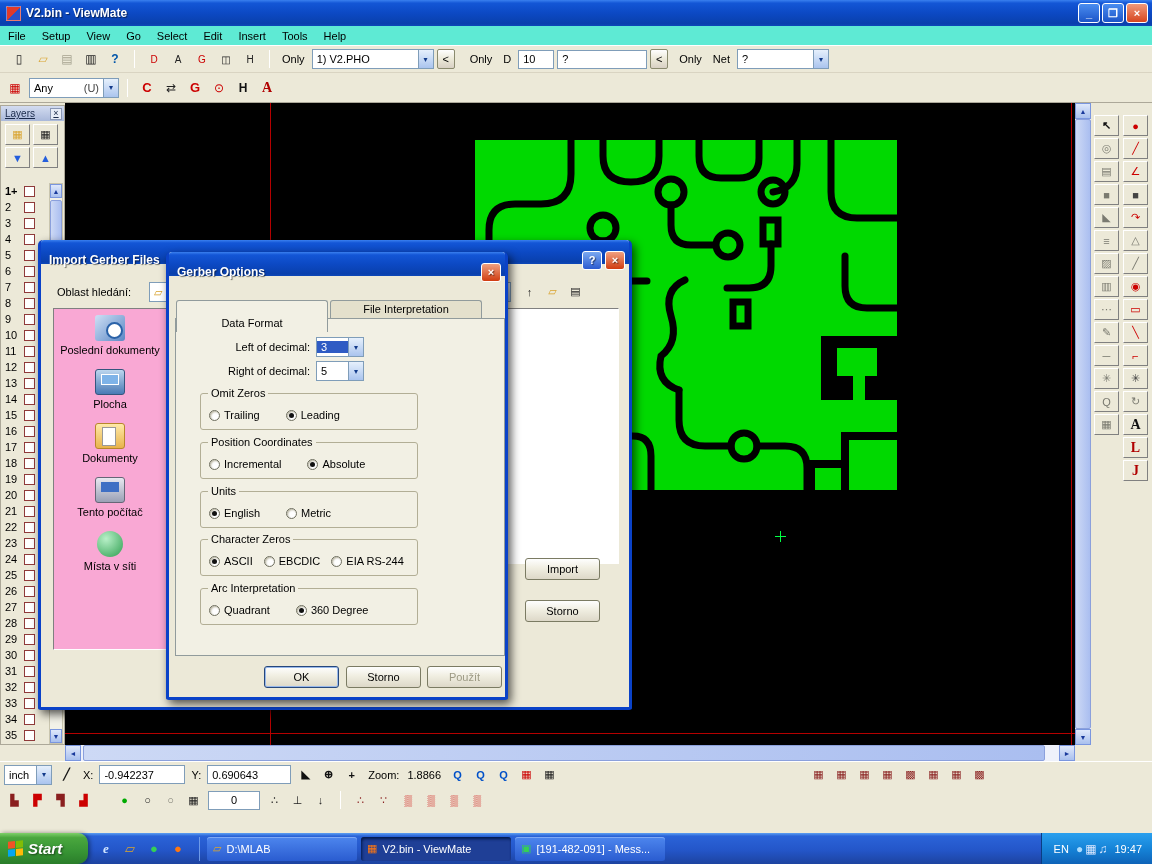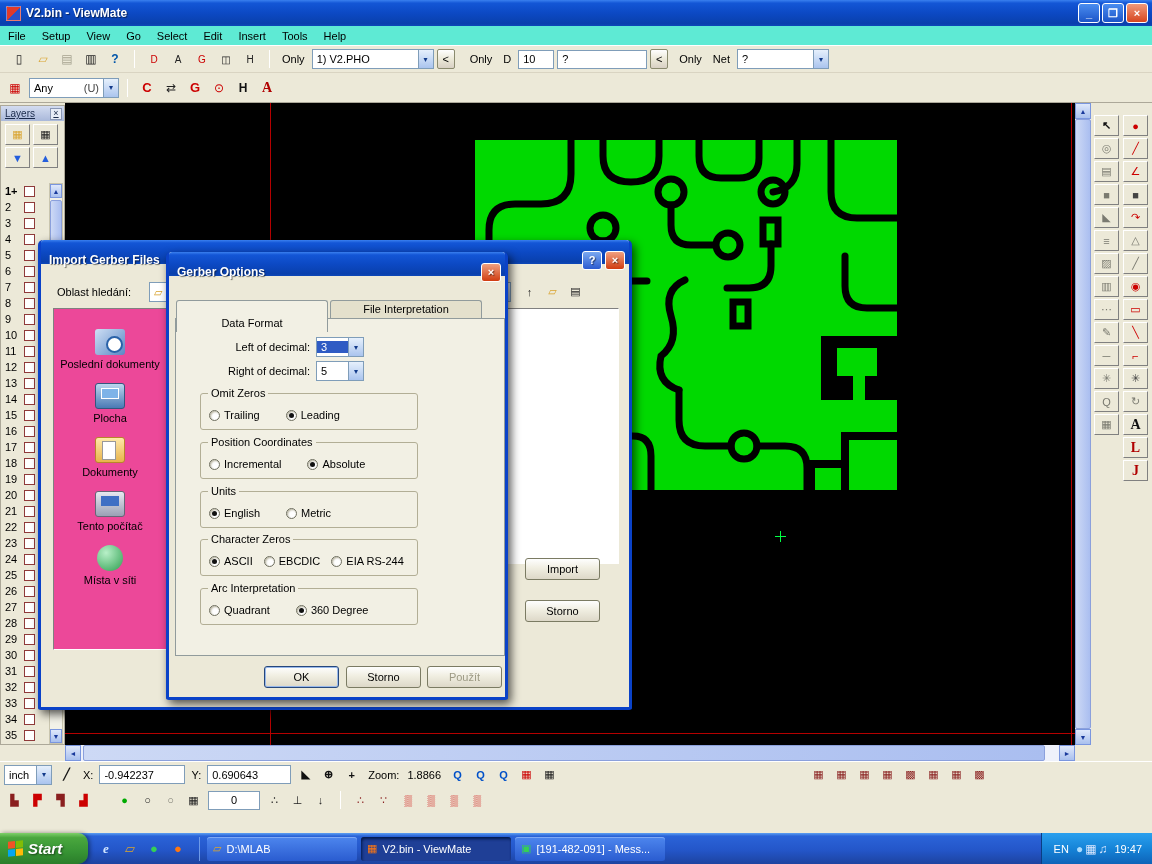--- a/index.html
+++ b/index.html
@@ -134,22 +134,22 @@
   .dlg-title .t{flex:1;}
   .cap-btn{width:20px;height:19px;margin-left:3px;border:1px solid #fff;border-radius:3px;color:#fff;font-weight:bold;
     display:flex;align-items:center;justify-content:center;font-size:11px;}
   .cap-btn.help{background:linear-gradient(#7aa8f0,#2a5ad0);}
   .cap-btn.close{background:linear-gradient(#f0a080,#d03c10);}
   #import-dialog{left:38px;top:240px;width:594px;height:470px;z-index:30;}
   #gerber-dialog{left:166px;top:252px;width:342px;height:448px;z-index:40;}
   .abs{position:absolute;}
 
   
-  #places-bar{position:absolute;left:12px;top:68px;width:114px;height:342px;background:#ec4899;
-    border:1px solid;border-color:#808080 #fff #fff #808080;padding-top:20px;}
+  #places-bar{position:absolute;left:12px;top:68px;width:114px;height:342px;background:#f9a8d4;
+    border:1px solid;border-color:#808080 #fff #fff #808080;padding-top:6px;}
   .place{display:flex;flex-direction:column;align-items:center;margin-bottom:13px;text-align:center;}
   .place-label{line-height:12px;}
   .picon{display:block;width:30px;height:26px;margin-bottom:3px;border-radius:3px;position:relative;}
   .picon.recent{background:linear-gradient(135deg,#cfe0f5,#5a87c5);}
   .picon.recent::after{content:"";position:absolute;right:2px;bottom:2px;width:13px;height:13px;border-radius:50%;
     background:#fff;border:2px solid #2a62a8;}
   .picon.desktop{background:linear-gradient(#bcd6ee,#4a7ab5);border:1px solid #35567e;}
   .picon.desktop::after{content:"";position:absolute;left:5px;top:4px;right:5px;bottom:9px;background:#7eb3e8;border:1px solid #fff;}
   .picon.docs{background:linear-gradient(#ffe9a8,#e8b34b);border:1px solid #b8862a;}
   .picon.docs::after{content:"";position:absolute;left:6px;top:3px;width:12px;height:17px;background:#fff;border:1px solid #999;}

